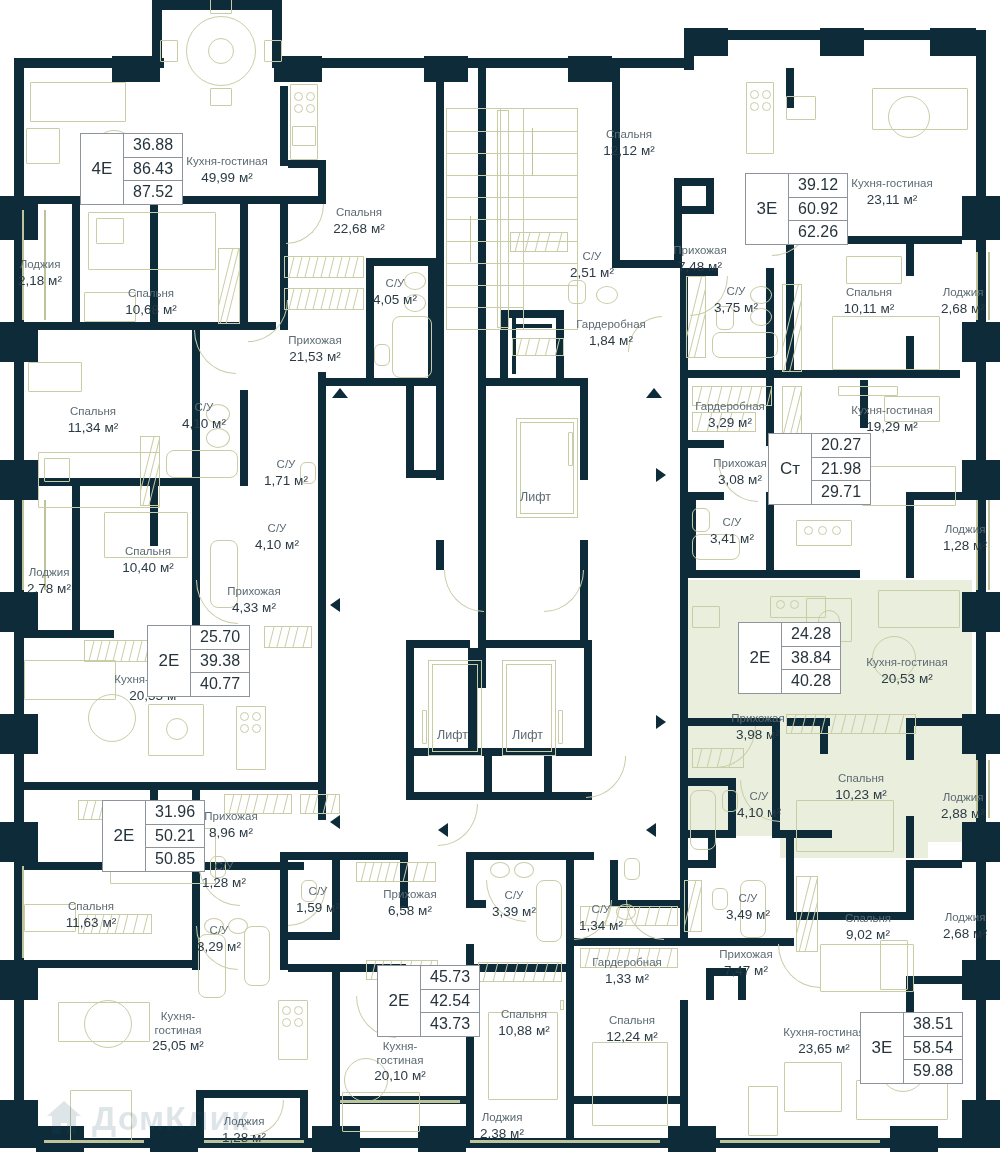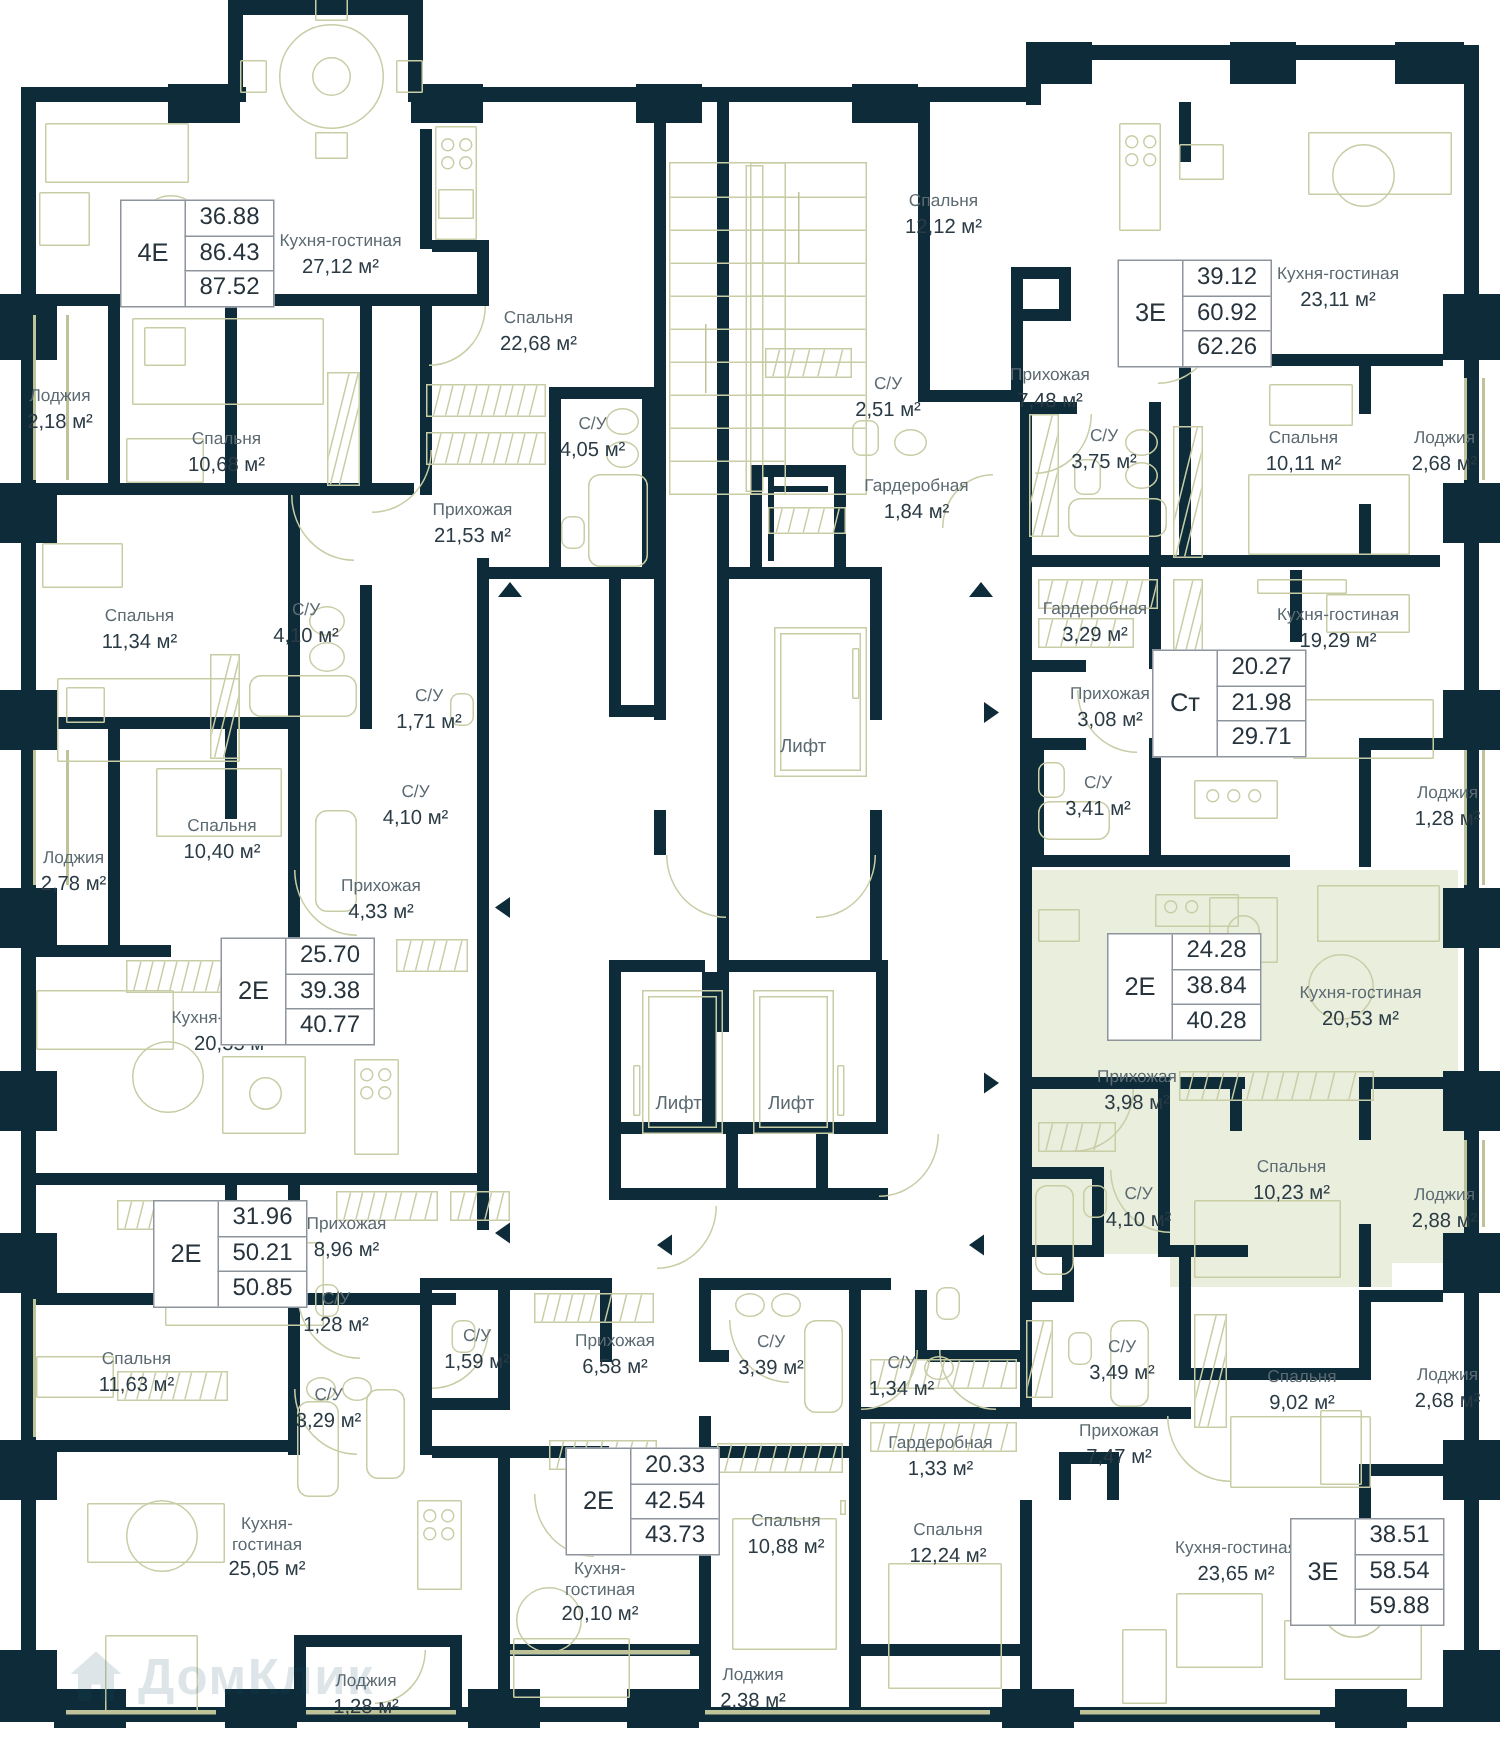--- a/index.html
+++ b/index.html
@@ -681,21 +681,21 @@
 
   <div class="thin" style="left:44px;top:1140px;width:100px;height:3px;"></div>
   <div class="thin" style="left:204px;top:1140px;width:100px;height:3px;"></div>
   <div class="thin" style="left:470px;top:1140px;width:190px;height:3px;"></div>
   <div class="thin" style="left:720px;top:1140px;width:160px;height:3px;"></div>
   <div class="thin" style="left:340px;top:1100px;width:120px;height:3px;"></div>
 
   <div id="labels">
       <div class="lbl" style="left: 162px; top: 155px; width: 130px;">
         <span class="nm">Кухня-гостиная</span>
-        <span class="ar">27,12 м²</span>
+        <span class="ar">49,99 м²</span>
       </div>
       <div class="lbl" style="left: 4px; top: 258px; width: 72px;">
         <span class="nm">Лоджия</span>
         <span class="ar">2,18 м²</span>
       </div>
       <div class="lbl" style="left: 108px; top: 287px; width: 86px;">
         <span class="nm">Спальня</span>
         <span class="ar">10,68 м²</span>
       </div>
       <div class="lbl" style="left: 318px; top: 206px; width: 82px;">
@@ -953,21 +953,21 @@
         <div class="t">2Е</div>
         <div class="nums">
           <span>31.96</span>
           <span>50.21</span>
           <span>50.85</span>
         </div>
       </div>
       <div class="badge" style="left: 377px; top: 965px;">
         <div class="t">2Е</div>
         <div class="nums">
-          <span>20.33</span>
+          <span>45.73</span>
           <span>42.54</span>
           <span>43.73</span>
         </div>
       </div>
     </div>
 
   <div class="wm" style="left:44px;top:1098px;">
     <svg width="40" height="40" viewBox="0 0 40 40" aria-hidden="true">
       <path d="M20 3 L37 18 L32 18 L32 36 L23 36 L23 25 L17 25 L17 36 L8 36 L8 18 L3 18 Z" fill="#1b4f6b"></path>
     </svg>

